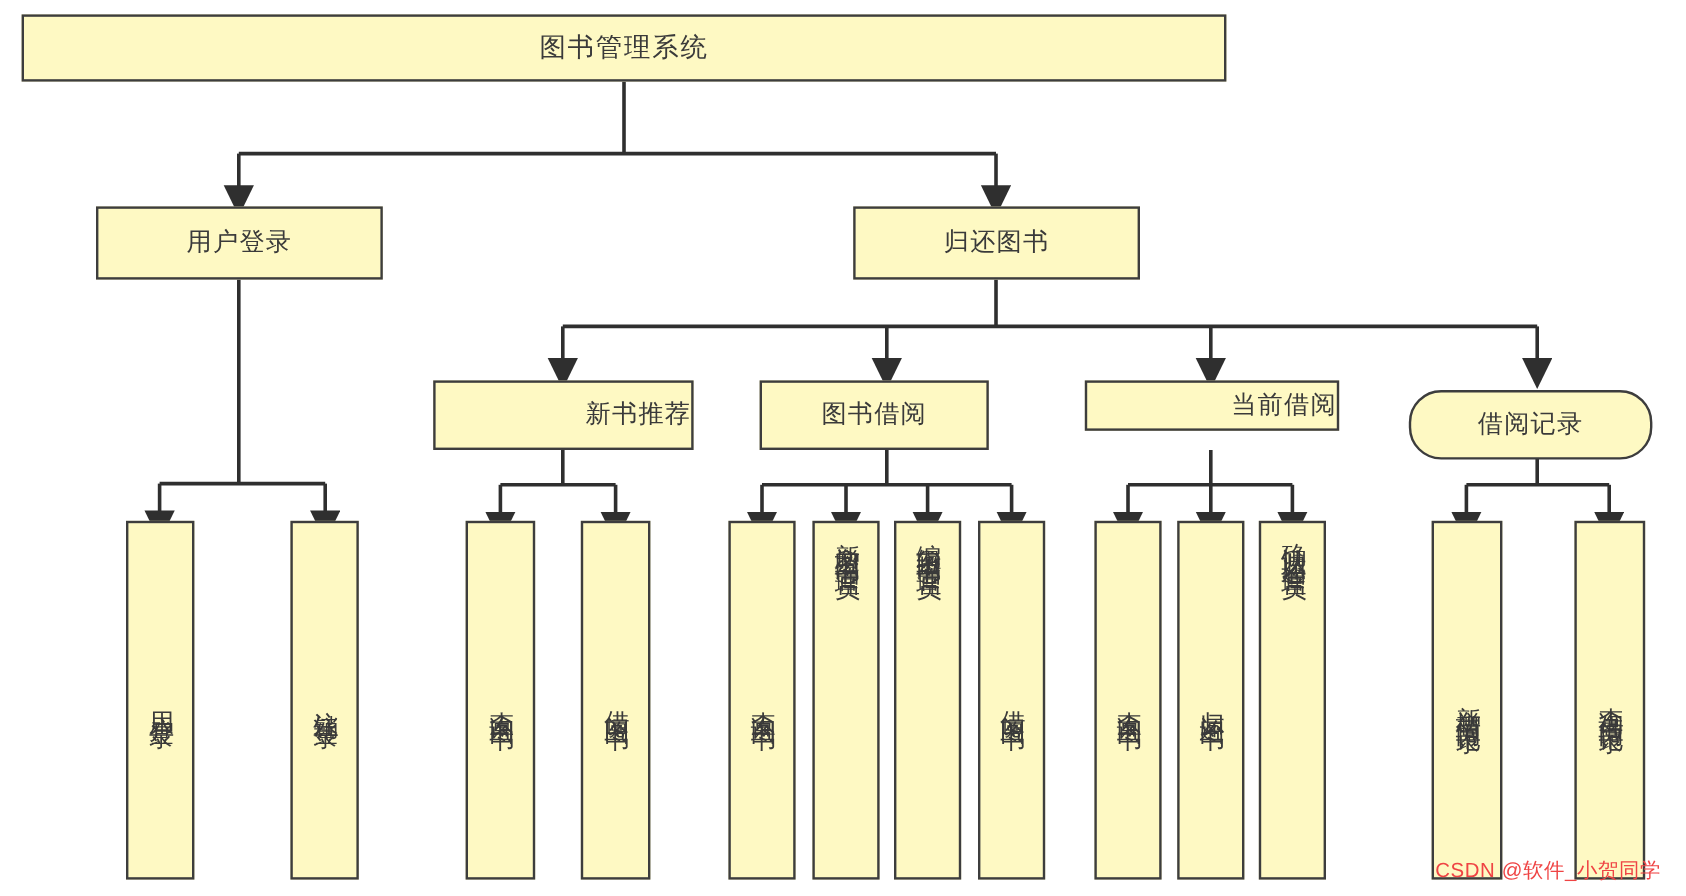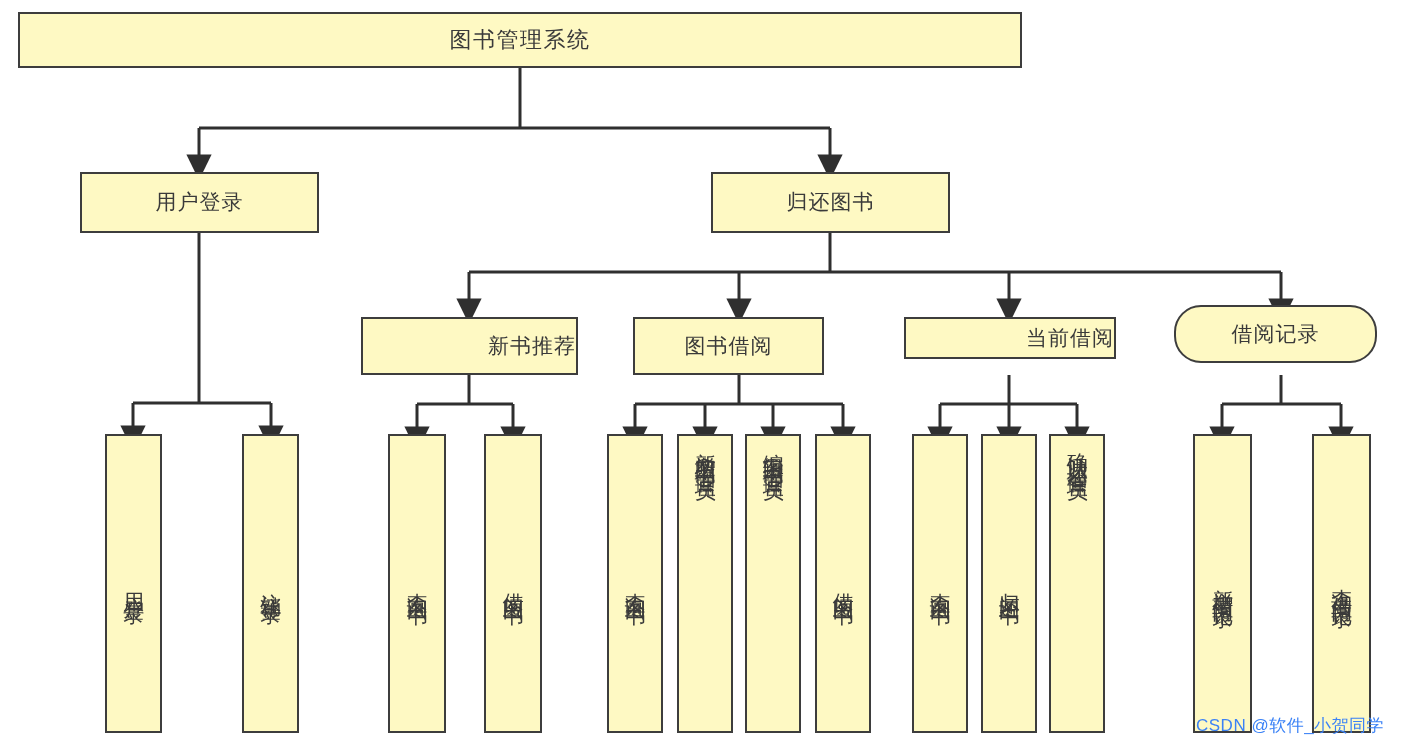--- a/index.html
+++ b/index.html
@@ -58,21 +58,21 @@
     font-size:21px;
     line-height:1.06;
     letter-spacing:4px;
     white-space:nowrap;
   }
   .node.v.mid{align-items:center;}
   .watermark{
     position:absolute;
     z-index:5;
     font-size:17px;
-    color:#3b82f6;
+    color:#ef4444;
     letter-spacing:0.5px;
     white-space:nowrap;
     font-family:"Liberation Sans","DejaVu Sans",sans-serif;
   }
 </style>
 </head>
 <body>
 
 <div id="canvas">
 
@@ -144,21 +144,21 @@
   </div>
 
   <div class="node h" style="left:633px; top:317px; width:191px; height:58px;">
     <span class="lbl">图书借阅</span>
   </div>
 
   <div class="node h" style="left:904px; top:317px; width:212px; height:42px;justify-content:flex-end;">
     <span class="lbl">当前借阅</span>
   </div>
 
-  <div class="node h" style="left:1174px; top:305px; width:203px; height:58px;border-radius:27px;">
+  <div class="node h" style="left:1174px; top:325px; width:203px; height:58px;border-radius:27px;">
     <span class="lbl">借阅记录</span>
   </div>
 
   <div class="node v mid" style="left:105px; top:434px; width:57px; height:299px;">
     <span class="lbl">用户登录</span>
   </div>
 
   <div class="node v mid" style="left:242px; top:434px; width:57px; height:299px;">
     <span class="lbl">注销登录</span>
   </div>

